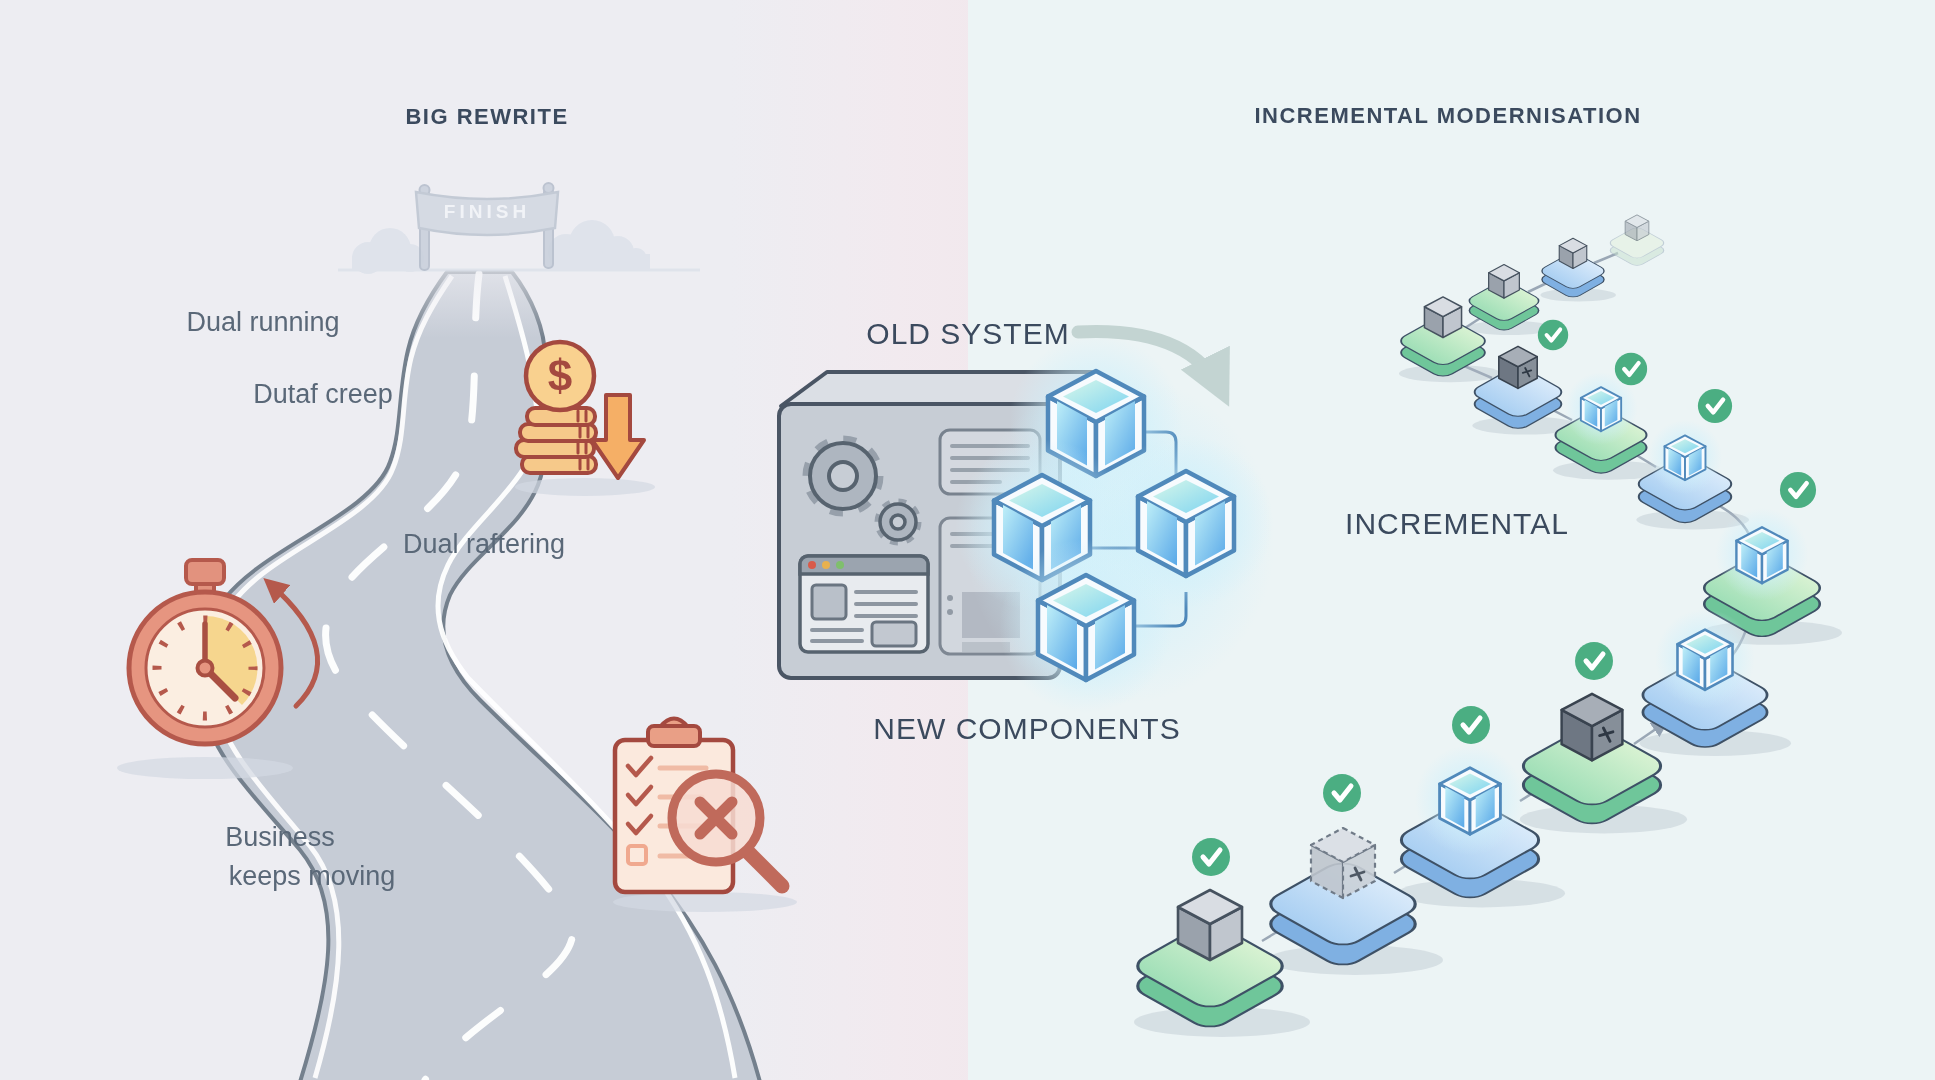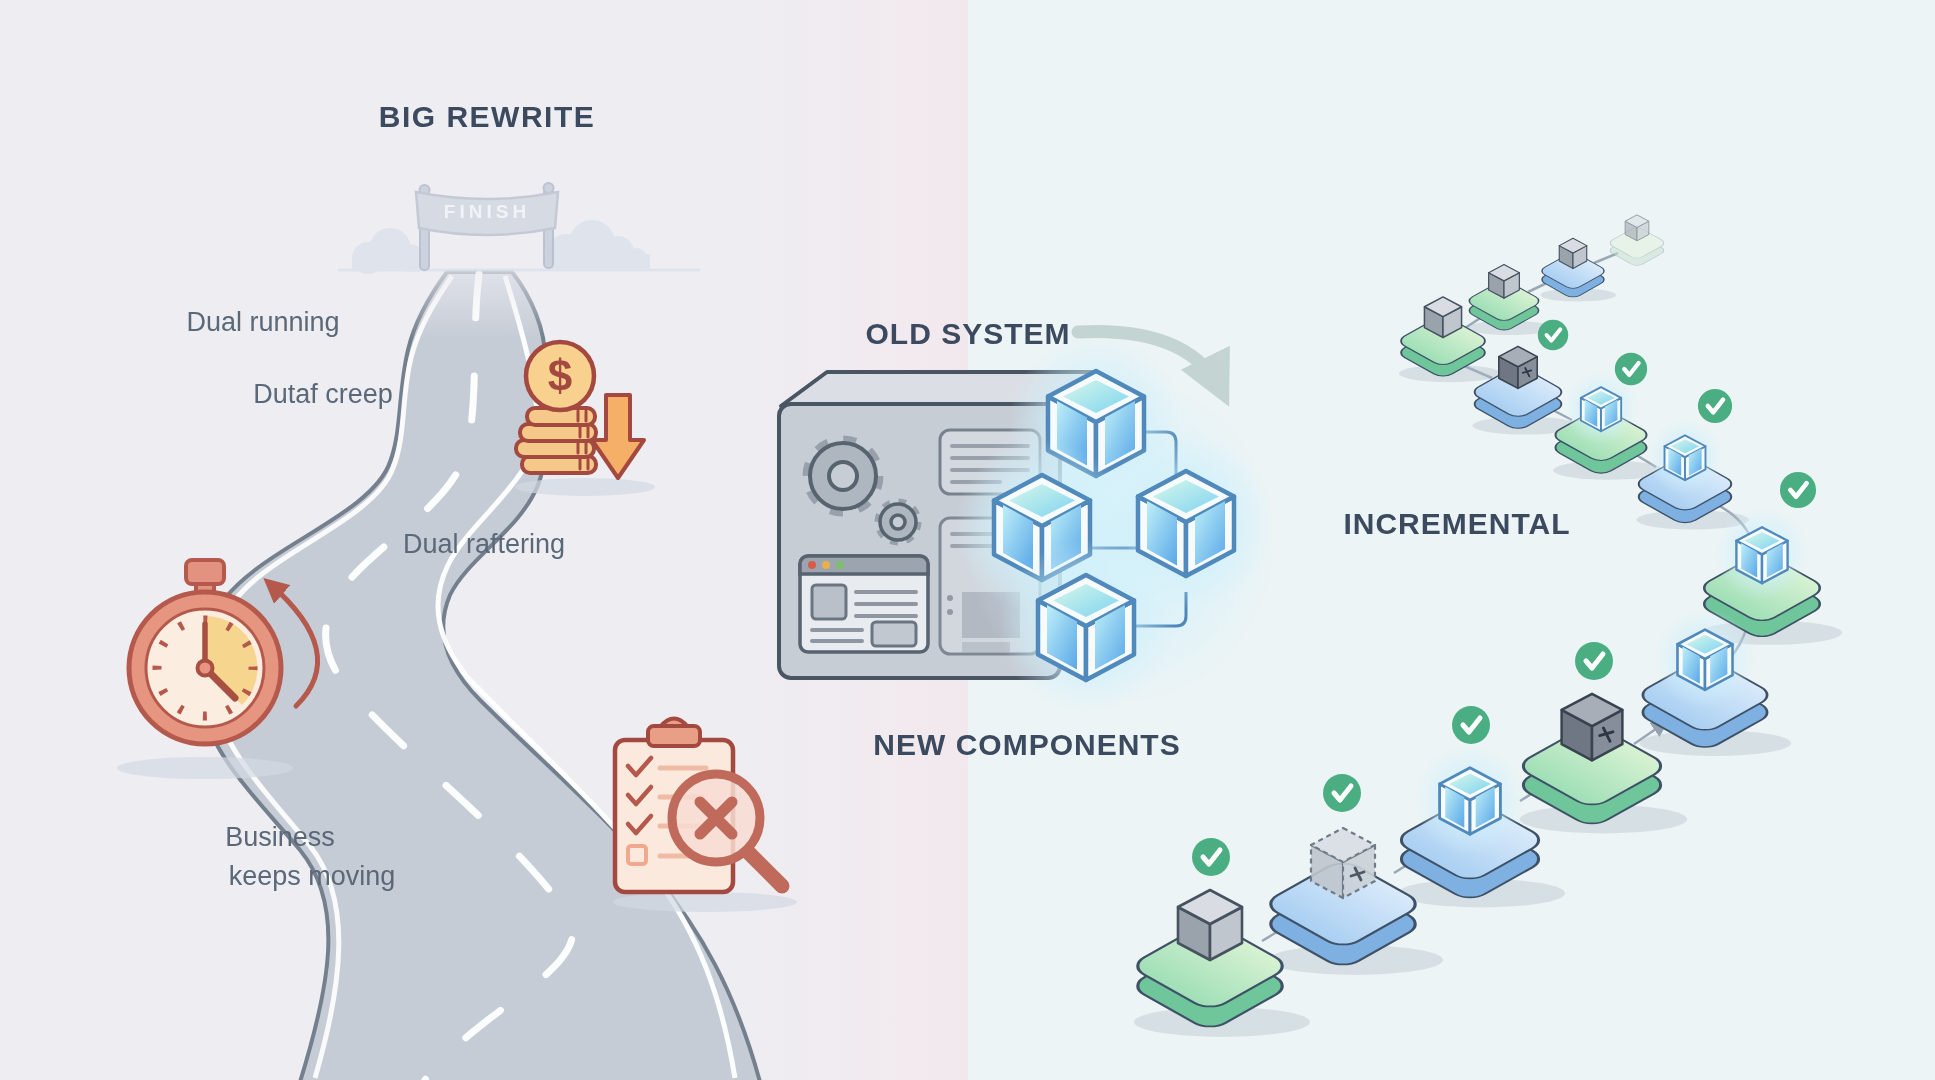--- a/index.html
+++ b/index.html
@@ -3,22 +3,22 @@
 <meta charset="utf-8">
 <style>
   html,body{margin:0;padding:0;}
   .canvas{position:relative;width:1935px;height:1080px;overflow:hidden;
     font-family:"Liberation Sans", sans-serif;background:#EDEDF2;}
   .bg-right{position:absolute;left:968px;top:0;width:967px;height:1080px;background:#ECF4F5;}
   .pink-band{position:absolute;left:730px;top:0;width:238px;height:1080px;
     background:linear-gradient(90deg, rgba(243,233,238,0) 0%, rgba(243,233,238,.75) 70%, rgba(242,232,237,.9) 100%);}
   .art{position:absolute;left:0;top:0;}
   .lbl{position:absolute;transform:translate(-50%,-50%);white-space:nowrap;}
-  .title{font-size:30px;font-weight:600;letter-spacing:1.5px;color:#3B4A5E;}
-  .section{font-size:30px;font-weight:700;letter-spacing:1px;color:#3B4A5E;}
+  .title{font-size:22px;font-weight:600;letter-spacing:1.5px;color:#3B4A5E;}
+  .section{font-size:30px;font-weight:400;letter-spacing:1px;color:#3B4A5E;}
   .roadlbl{font-size:27px;font-weight:500;color:#5A6878;text-align:center;}
 </style>
 </head>
 <body>
 
 <div class="canvas">
   <div class="bg-right"></div>
   <div class="pink-band"></div>
 
   <svg class="art" width="1935" height="1080" viewBox="0 0 1935 1080">
@@ -372,23 +372,24 @@
       <use href="#check" transform="translate(1715,406) scale(.9)"></use>
       <use href="#check" transform="translate(1798,490) scale(.95)"></use>
       <use href="#check" transform="translate(1594,661)"></use>
       <use href="#check" transform="translate(1471,725)"></use>
       <use href="#check" transform="translate(1342,793)"></use>
       <use href="#check" transform="translate(1211,857)"></use>
     </g>
   </svg>
 
   <div class="lbl title" style="left:487px;top:117px;">BIG REWRITE</div>
+  <div class="lbl title" style="left:1448px;top:116px;">INCREMENTAL MODERNISATION</div>
 
   <div class="lbl roadlbl" style="left:263px;top:322px;">Dual running</div>
   <div class="lbl roadlbl" style="left:323px;top:394px;">Dutaf creep</div>
   <div class="lbl roadlbl" style="left:484px;top:544px;">Dual raftering</div>
   <div class="lbl roadlbl" style="left:280px;top:837px;">Business</div>
   <div class="lbl roadlbl" style="left:280px;top:876px;margin-left:32px;">keeps moving</div>
 
   <div class="lbl section" style="left:968px;top:334px;">OLD SYSTEM</div>
-  <div class="lbl section" style="left:1027px;top:729px;margin-top:16px;">NEW COMPONENTS</div>
+  <div class="lbl section" style="left:1027px;top:729px;">NEW COMPONENTS</div>
   <div class="lbl section" style="left:1457px;top:524px;text-align:right;">INCREMENTAL</div>
 </div>
 
 </body></html>

